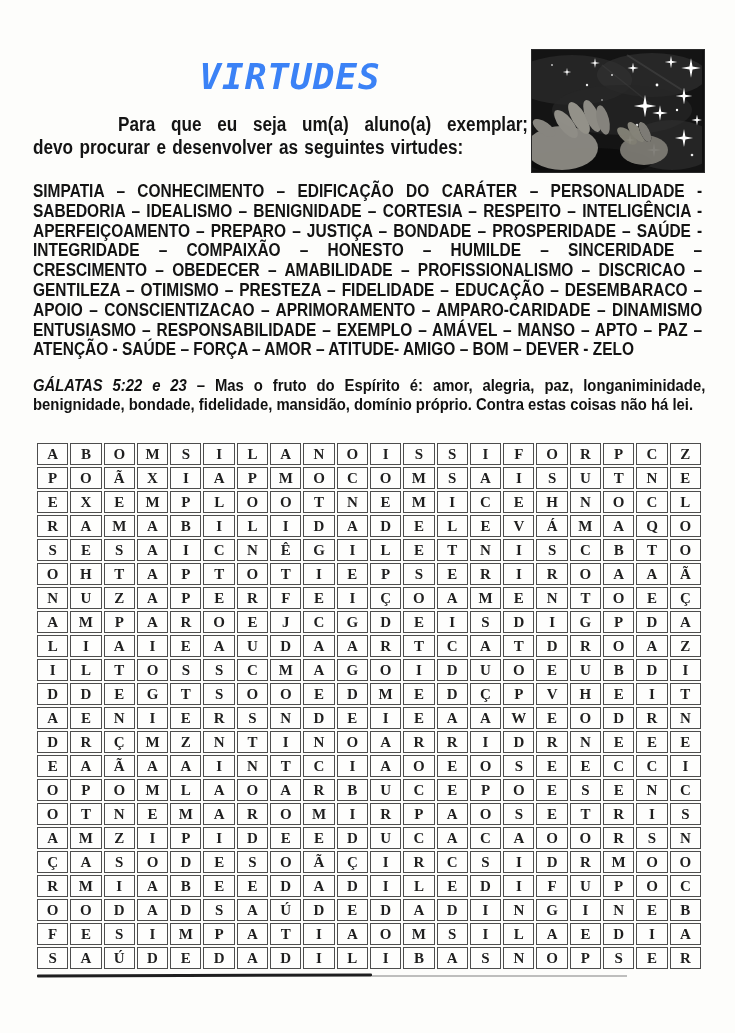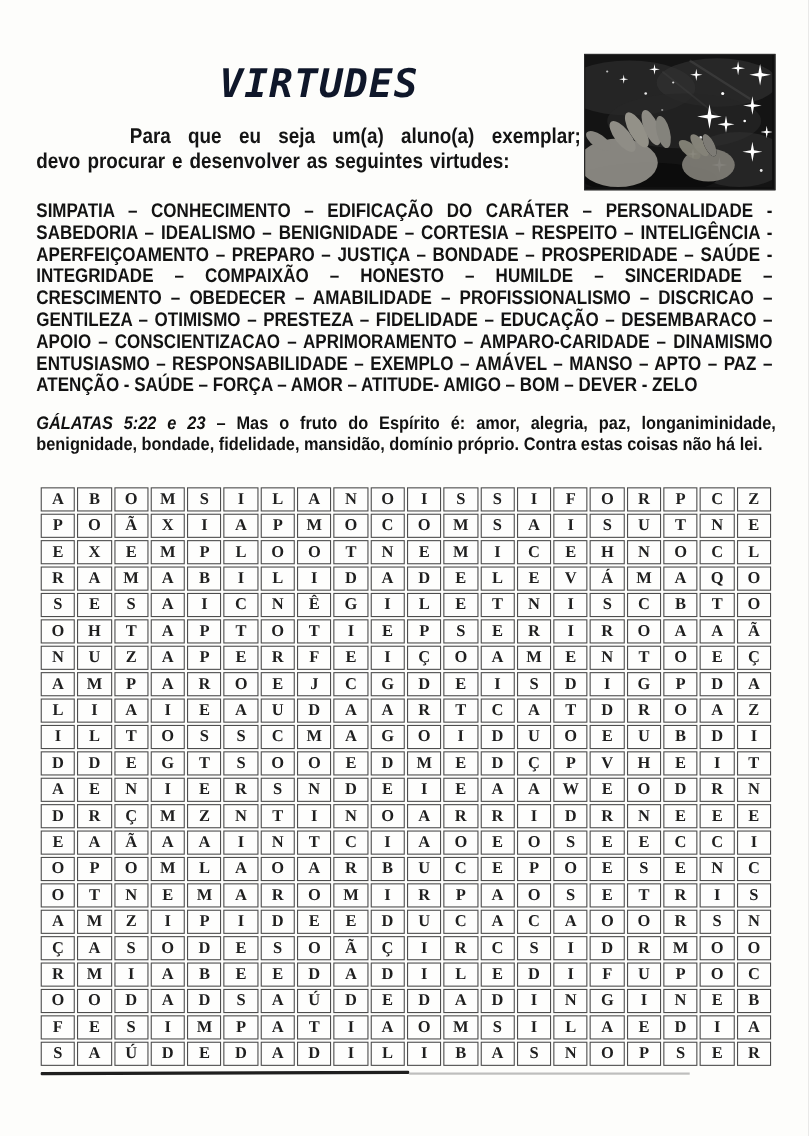--- a/index.html
+++ b/index.html
@@ -1,21 +1,21 @@
 <!DOCTYPE html>
 <html><head>
 <meta charset="utf-8">
 <style>
   html,body{margin:0;padding:0;background:#d9d9d9;}
   .page{position:relative;width:735px;height:1033px;margin:0 auto;background:#fdfdfb;overflow:hidden;
         font-family:"Liberation Sans",sans-serif;color:#161616;}
 
   .title{position:absolute;left:40px;top:56px;width:500px;text-align:center;
          font-family:"DejaVu Sans Mono",monospace;font-style:italic;font-weight:bold;
-         font-size:36px;letter-spacing:1px;color:#0f172a;}
+         font-size:36px;letter-spacing:1px;color:#3b82f6;}
 
   .photo{position:absolute;left:531px;top:49px;width:172px;height:122px;
          border:1px solid #2a2a2a;background:#101010;}
   .photo svg{display:block;}
 
   .intro-line{position:absolute;font-weight:bold;font-size:19.5px;line-height:22px;
               transform:scaleX(0.88);transform-origin:0 0;
               text-align:justify;text-align-last:justify;-moz-text-align-last:justify;color:#141414;}
   .intro-1{left:118px;top:113px;width:466px;}
   .intro-2{left:33px;top:136px;width:489px;}

